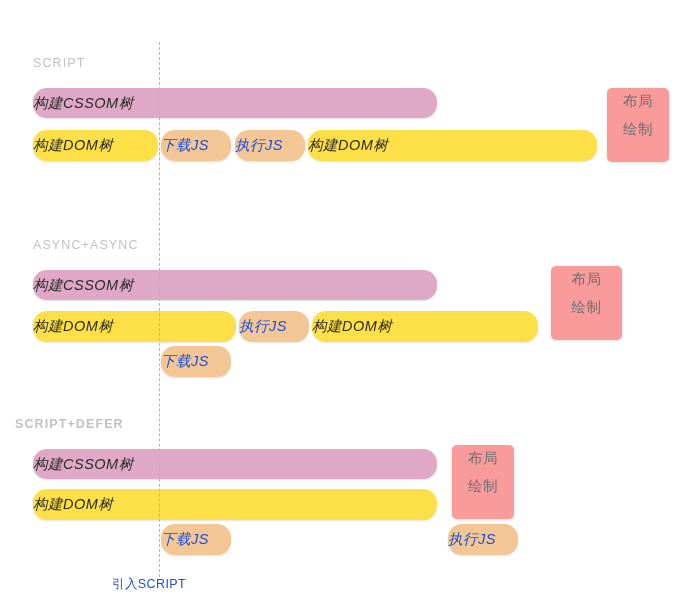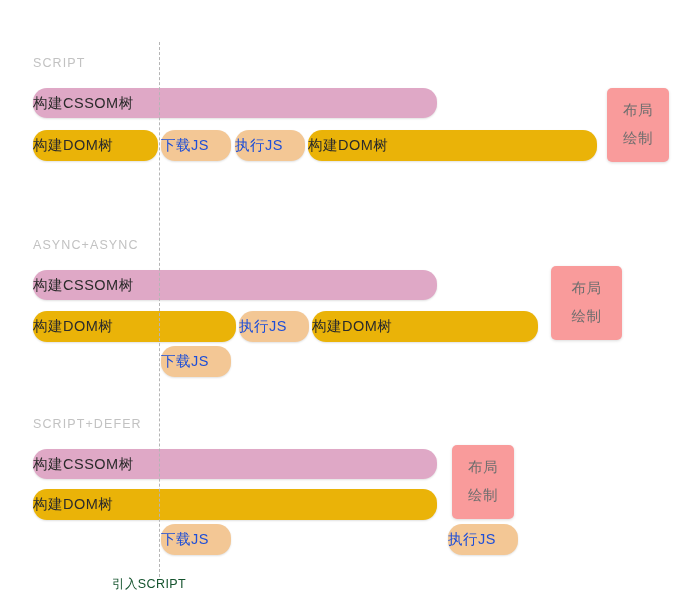--- a/index.html
+++ b/index.html
@@ -27,21 +27,21 @@
     width: 0;
     height: 535px;
     border-left: 1px dashed #b5b5b5;
   }
   .timeline-caption {
     position: absolute;
     left: 112px;
     top: 576px;
     font-size: 12.5px;
     letter-spacing: 0.4px;
-    color: #14532d;
+    color: #1d4ed8;
     white-space: nowrap;
   }
 
   
   .phase-label {
     position: absolute;
     font-size: 12.5px;
     letter-spacing: 1.1px;
     color: #c2c2c2;
     white-space: nowrap;
@@ -53,34 +53,35 @@
     box-sizing: border-box;
     display: flex;
     align-items: center;
     border-radius: 14px;
     font-size: 14.5px;
     letter-spacing: 0.5px;
     color: #2b2b2b;
     white-space: nowrap;
     padding-left: 0;
     box-shadow: 0 1px 2px rgba(0,0,0,0.12);
+    font-style: italic;
   }
   .bar.cssom { background: #dfa8c6; }
-  .bar.dom   { background: #eab308; }
+  .bar.dom   { background: #fde047; }
   .bar.js    { background: #f3c795; color: #1d4ed8; }
 
   .render-box {
     position: absolute;
     box-sizing: border-box;
     background: #f99b9b;
     border-radius: 5px;
     display: flex;
     flex-direction: column;
     align-items: center;
-    justify-content: center;
+    justify-content: flex-start;
     font-size: 14.5px;
     letter-spacing: 0.5px;
     color: #6e6e6e;
     box-shadow: 0 1px 3px rgba(0,0,0,0.14);
   }
   .render-box .line { line-height: 1.9; }
 </style>
 </head>
 <body>
 
@@ -113,21 +114,21 @@
 
   <div class="bar dom" style="left:312px; top:311px; width:226px; height:31px;">构建DOM树</div>
 
   <div class="bar js" style="left:161px; top:346px; width:70px; height:31px;">下载JS</div>
 
   <div class="render-box" style="left:551px; top:266px; width:71px; height:74px;">
     <span class="line">布局</span>
     <span class="line">绘制</span>
   </div>
 
-  <div class="phase-label" style="left:33px; top:417px;">SCRIPT+DEFER</div>
+  <div class="phase-label" style="left:15px; top:417px;font-weight:bold;">SCRIPT+DEFER</div>
 
   <div class="bar cssom" style="left:33px; top:449px; width:404px; height:30px;">构建CSSOM树</div>
 
   <div class="bar dom" style="left:33px; top:489px; width:404px; height:31px;">构建DOM树</div>
 
   <div class="bar js" style="left:161px; top:524px; width:70px; height:31px;">下载JS</div>
 
   <div class="bar js" style="left:448px; top:524px; width:70px; height:31px;">执行JS</div>
 
   <div class="render-box" style="left:452px; top:445px; width:62px; height:74px;">

